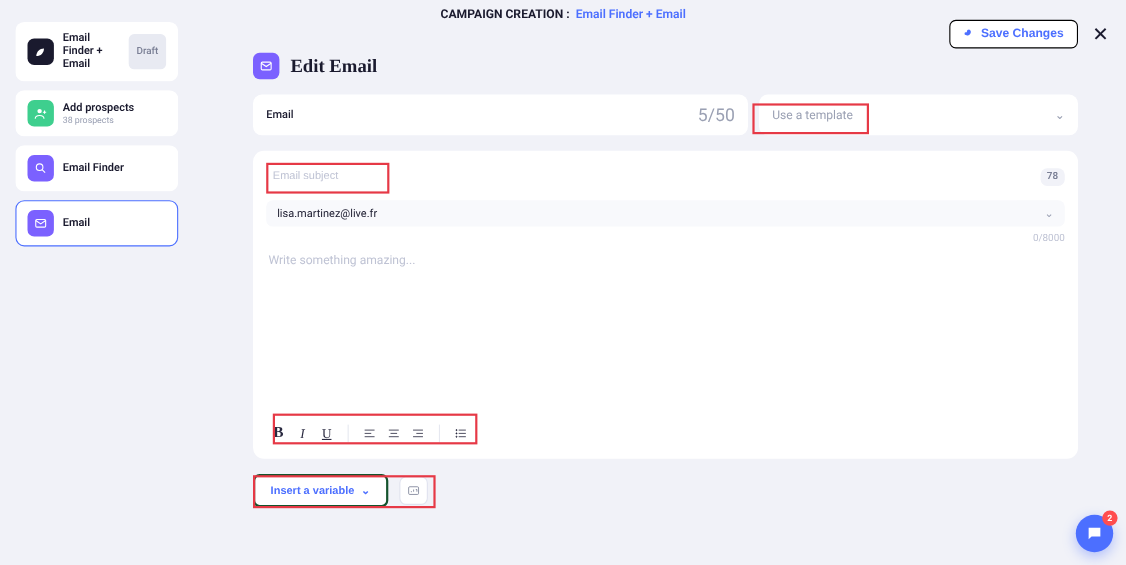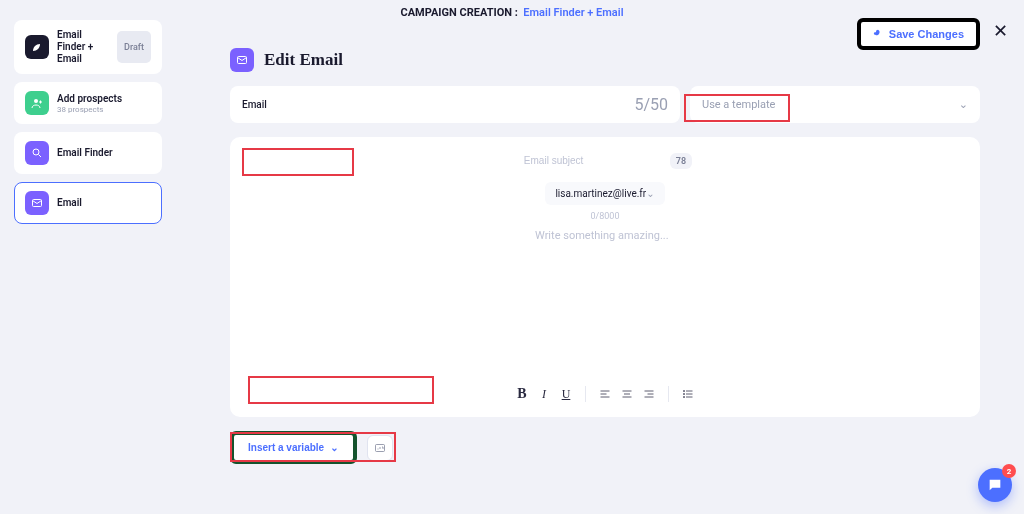--- a/index.html
+++ b/index.html
@@ -18,21 +18,21 @@
     top: 6px; left: 0; right: 0;
     text-align: center;
     font-size: 11px;
     font-weight: 700;
   }
   .topbar .sub { color: #4c6fff; font-weight: 600; }
 
   .save-btn {
     position: absolute;
     top: 18px; right: 44px;
-    border: 4px solid #000000;
+    border: 1px solid #000000;
     background: #fff;
     color: #4c6fff;
     font-size: 11px;
     font-weight: 600;
     padding: 6px 12px;
     border-radius: 6px;
     display: flex;
     align-items: center;
     gap: 6px;
     cursor: pointer;
@@ -114,21 +114,20 @@
     justify-content: space-between;
   }
   .template-field .chev { color: #9aa0b3; }
 
   .editor-card {
     background: #fff;
     border-radius: 10px;
     padding: 10px 12px 12px 12px;
     display: flex; flex-direction: column;
     height: 280px;
-    align-items: center;
   }
   .subject-row { display: flex; align-items: center; gap: 8px; margin-bottom: 8px; }
   .subject-input {
     flex: 1; border: none; outline: none;
     font-size: 10px; padding: 8px 6px; color: #1a1a2e;
   }
   .subject-input::placeholder { color: #bfc3d4; }
   .count-badge {
     background: #f1f2f8; border-radius: 6px;
     font-size: 9px; padding: 3px 6px; color: #7a7f95; font-weight: 600;
@@ -166,21 +165,21 @@
   .tb-btn.underline { text-decoration: underline; font-family: "Times New Roman", serif; }
   .tb-sep { width: 1px; height: 16px; background: #e6e8f0; margin: 0 4px; }
   .tb-btn svg { width: 12px; height: 12px; stroke: #2a2a40; fill: none; stroke-width: 1.5; }
 
   .footer-row {
     margin-top: 14px;
     display: flex; align-items: center; justify-content: space-between;
   }
   .left-footer { display: flex; gap: 10px; align-items: center; }
   .insert-var {
-    border: 4px solid #14532d; color: #4c6fff; background: #fff;
+    border: 2px solid #14532d; color: #4c6fff; background: #fff;
     font-size: 10px; font-weight: 600; padding: 7px 14px; border-radius: 6px;
     display: flex; gap: 6px; align-items: center; cursor: pointer;
   }
   .gif-btn {
     width: 26px; height: 26px; border: 1px solid #e0e3ef; border-radius: 6px;
     display: flex; align-items: center; justify-content: center; cursor: pointer;
     background: #fff;
   }
   .gif-btn svg { width: 12px; height: 12px; stroke: #7a7f95; fill: none; stroke-width: 1.5; }
   .confirm-btn {

